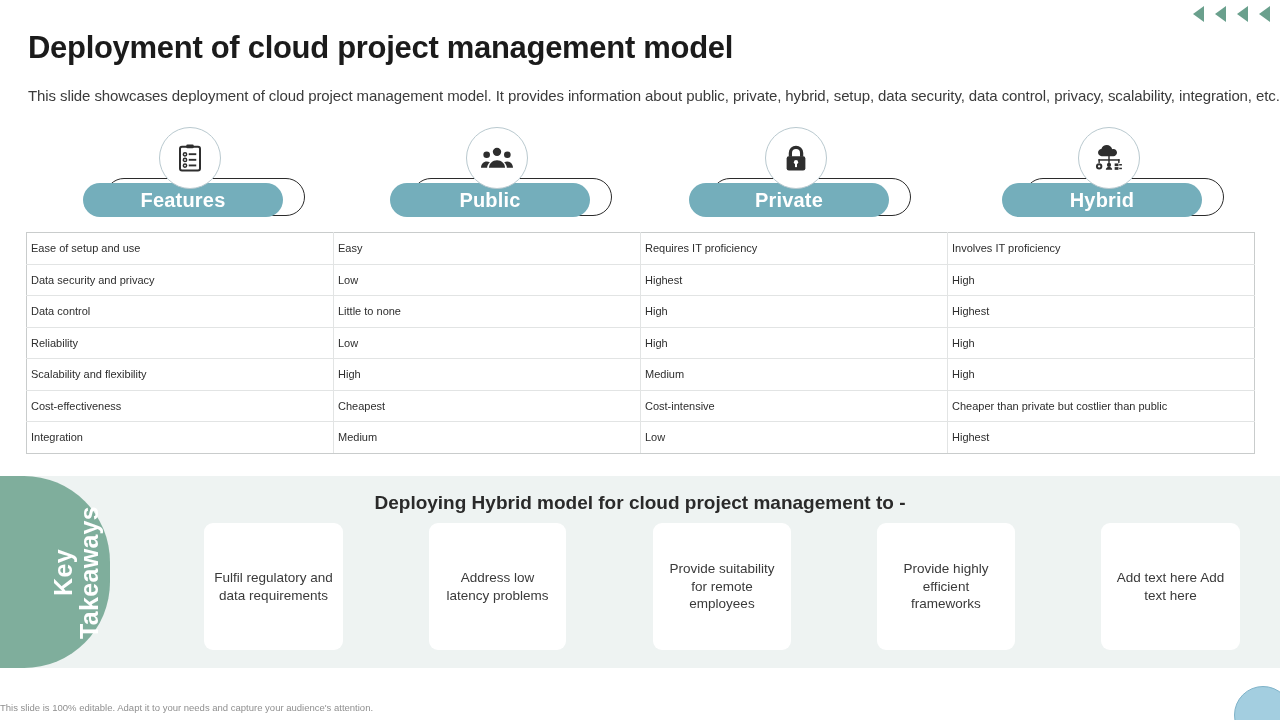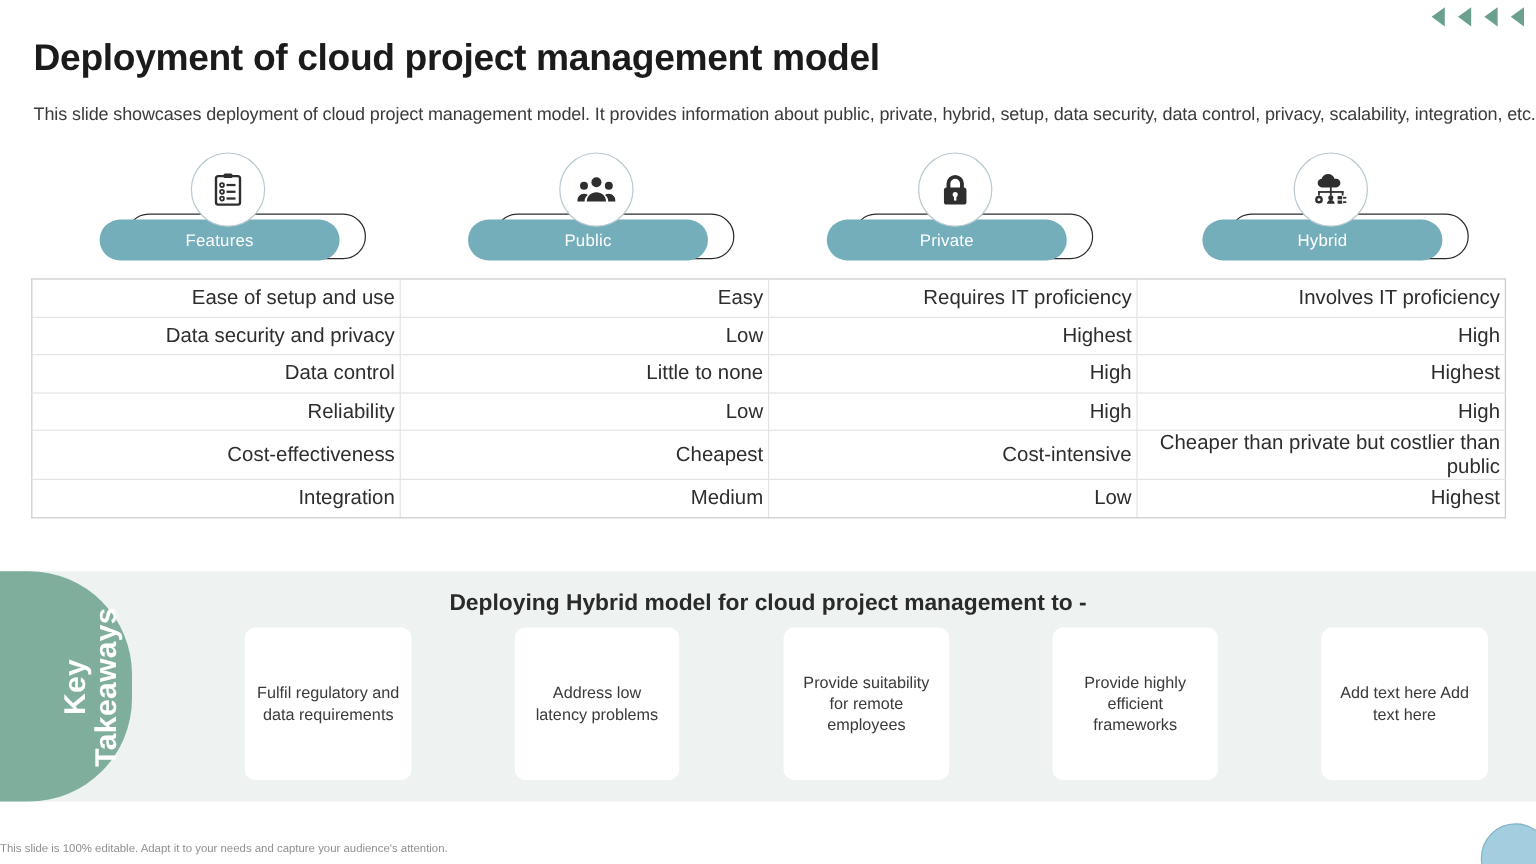--- a/index.html
+++ b/index.html
@@ -45,42 +45,42 @@
     background: #fff;
   }
   .hdr-pill-fill {
     position: absolute; left: 0px; top: 59px;
     width: 200px; height: 34px;
     background: #74aebb; border-radius: 17px;
     display: flex; align-items: center; justify-content: center;
     cursor: pointer;
   }
   .hdr-pill-fill span {
-    color: #ffffff; font-size: 14px; font-weight: normal; letter-spacing: 0.2px;
+    color: #ffffff; font-size: 20px; font-weight: bold; letter-spacing: 0.2px;
   }
   .hdr-circle {
     position: absolute; left: 76px; top: 3px;
     width: 62px; height: 62px; border-radius: 50%;
     background: #ffffff; border: 1.1px solid #b9c9cf;
     display: flex; align-items: center; justify-content: center;
     z-index: 3;
   }
   .hdr-circle svg { display: block; }
 
   
   .tbl {
     position: absolute; left: 26px; top: 232px;
     width: 1228px;
     border-collapse: collapse;
     table-layout: fixed;
   }
   .tbl td {
     height: 31.5px;
-    text-align: right;
-    font-size: 17px;
+    text-align: left;
+    font-size: 11px;
     color: #2d2d2d;
     border: 1px solid #e2e4e4;
     padding: 0 4px;
   }
   .tbl td:first-child { border-left: 1px solid #c9cccc; }
   .tbl td:last-child { border-right: 1px solid #c9cccc; }
   .tbl tr:first-child td { border-top: 1px solid #c9cccc; }
   .tbl tr:last-child td { border-bottom: 1px solid #c9cccc; }
 
   
@@ -262,20 +262,26 @@
         <td>High</td>
         <td>Highest</td>
       </tr>
       <tr>
         <td>Reliability</td>
         <td>Low</td>
         <td>High</td>
         <td>High</td>
       </tr>
       <tr>
+        <td>Scalability and flexibility</td>
+        <td>High</td>
+        <td>Medium</td>
+        <td>High</td>
+      </tr>
+      <tr>
         <td>Cost-effectiveness</td>
         <td>Cheapest</td>
         <td>Cost-intensive</td>
         <td>Cheaper  than  private  but costlier than   public</td>
       </tr>
       <tr>
         <td>Integration</td>
         <td>Medium</td>
         <td>Low</td>
         <td>Highest</td>

